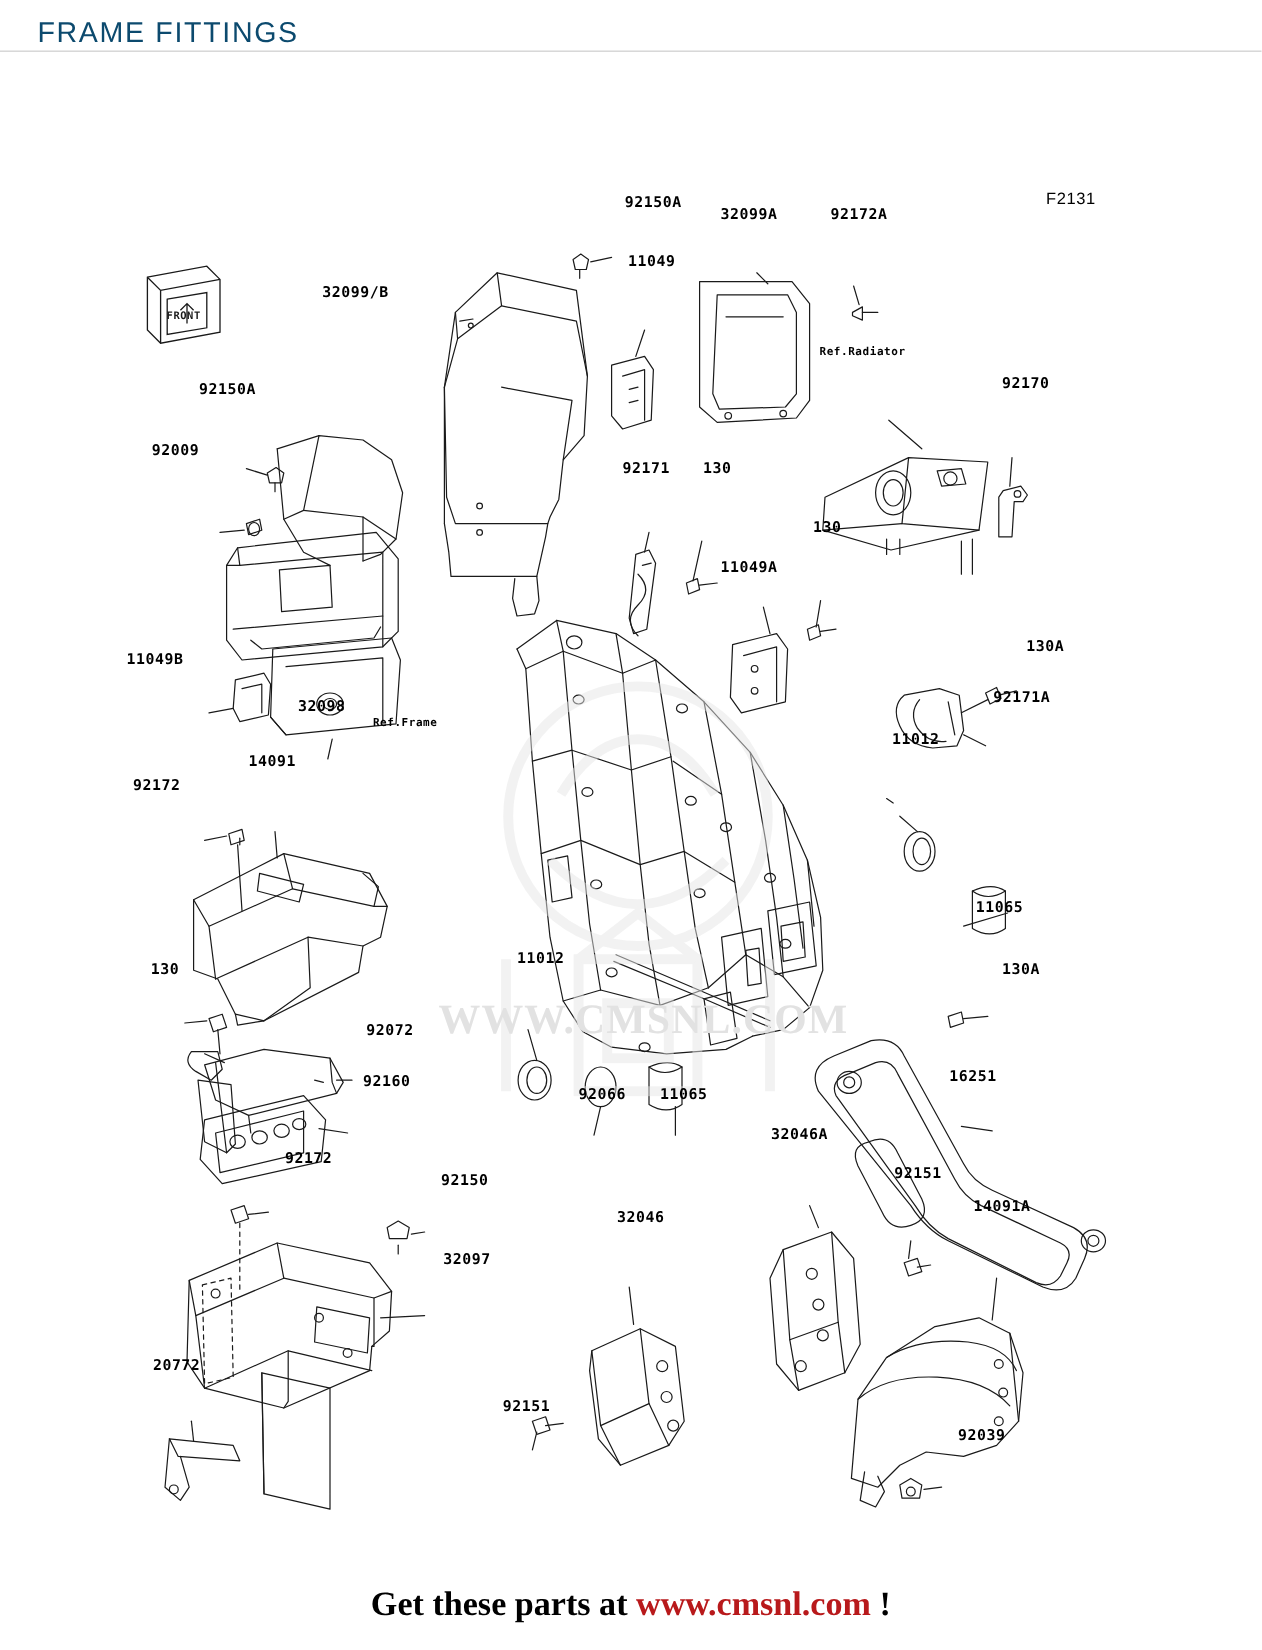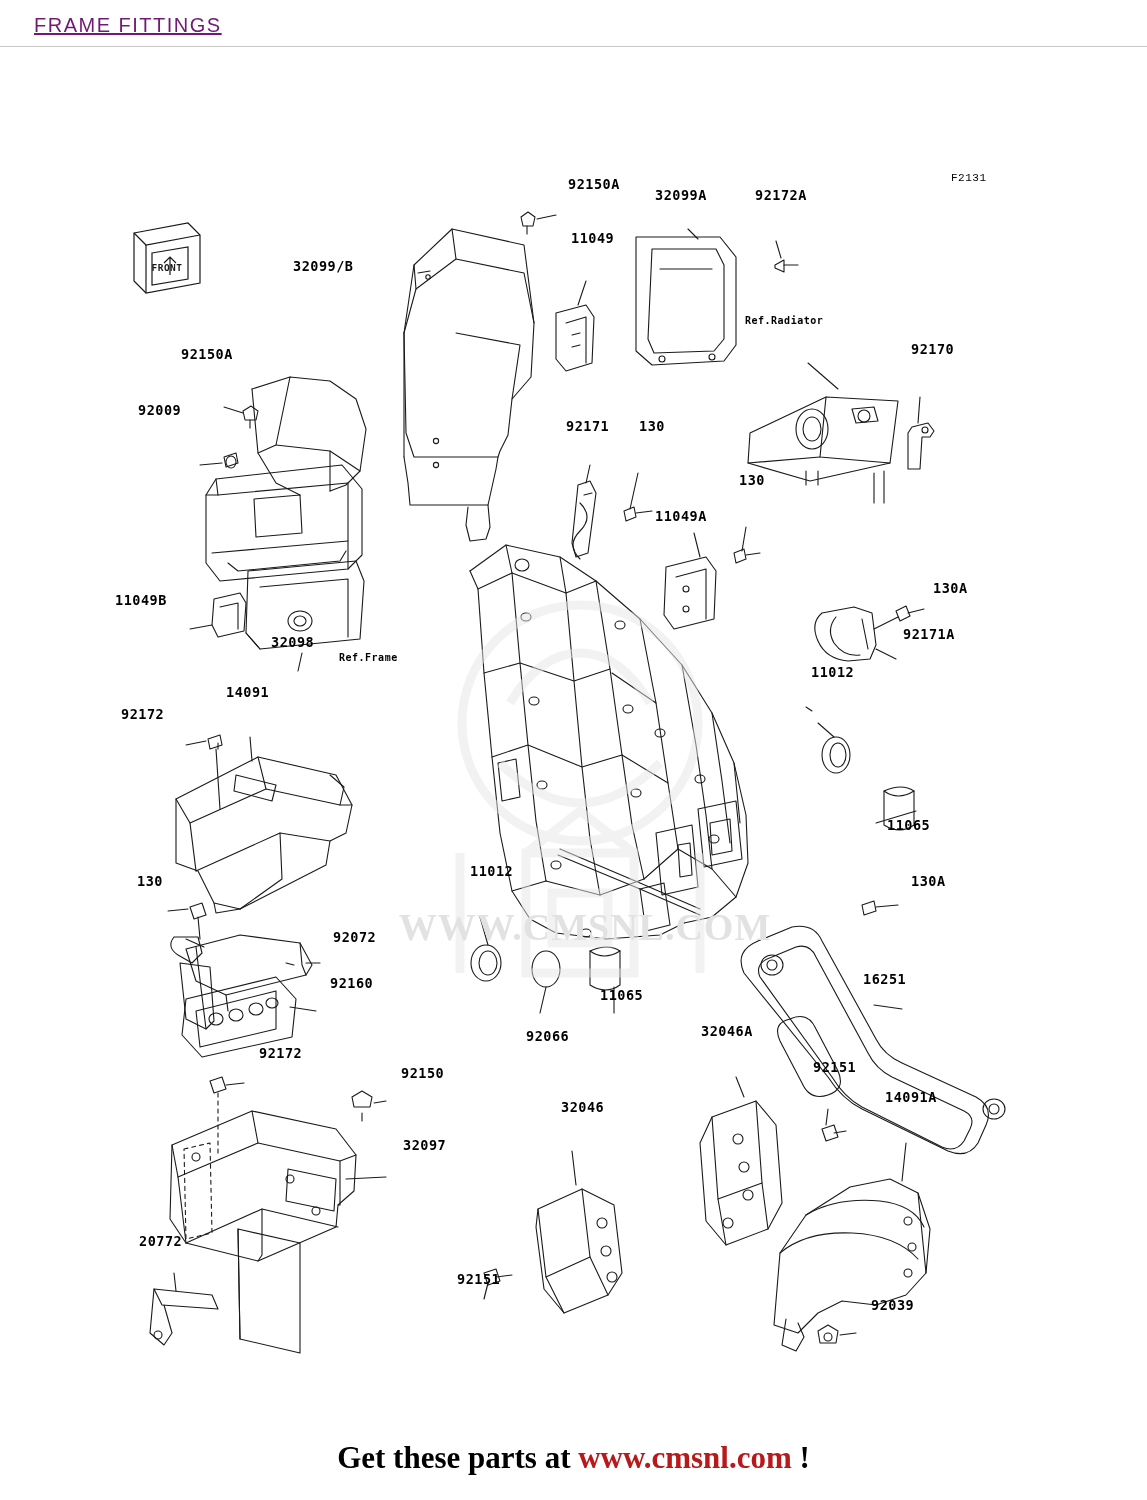--- a/index.html
+++ b/index.html
@@ -11,53 +11,52 @@
     width: 1147px; height: 1500px;
     position: relative;
     font-family: "Liberation Sans", sans-serif;
     color: #000;
     overflow: hidden;
   }
   
   #page-title {
     position: absolute;
     left: 34px; top: 14px;
-    font-size: 20px;
+    font-size: 26px;
     letter-spacing: 1.5px;
     font-weight: 400;
-    color: #701a75;
-    text-decoration: underline;
+    color: #0c4a6e;
   }
   #title-rule {
     position: absolute;
     left: 0; top: 46px;
     width: 1147px; height: 1px;
     background: #c8c8c8;
   }
   
   #diagram {
     position: absolute;
-    left: 0; top: 33px;
+    left: 0; top: 52px;
     width: 923px; height: 1390px;
   }
   #diagram svg { display: block; }
 
   
   .lbl {
     position: absolute;
     font-family: "DejaVu Sans Mono", monospace;
     font-size: 13.5px;
     font-weight: 700;
     letter-spacing: 0.5px;
     white-space: nowrap;
     color: #000;
   }
   .lbl.code {
-    font-family: Liberation Mono, monospace;
-    font-size: 11px;
+    font-family: Liberation Sans, sans-serif;
+    font-size: 15px;
     font-weight: 400;
     letter-spacing: 0.5px;
   }
   .lbl.ref {
     font-family: "DejaVu Sans Mono", monospace;
     font-size: 10px;
     font-weight: 700;
   }
   
   #front-badge {
@@ -460,21 +459,21 @@
 <div class="lbl" style="left:811px; top:664px;">11012</div>
 <div class="lbl" style="left:226px; top:684px;">14091</div>
 <div class="lbl" style="left:121px; top:706px;">92172</div>
 <div class="lbl" style="left:887px; top:817px;">11065</div>
 <div class="lbl" style="left:137px; top:873px;">130</div>
 <div class="lbl" style="left:470px; top:863px;">11012</div>
 <div class="lbl" style="left:911px; top:873px;">130A</div>
 <div class="lbl" style="left:333px; top:929px;">92072</div>
 <div class="lbl" style="left:863px; top:971px;">16251</div>
 <div class="lbl" style="left:330px; top:975px;">92160</div>
-<div class="lbl" style="left:526px; top:1028px;">92066</div>
+<div class="lbl" style="left:526px; top:987px;">92066</div>
 <div class="lbl" style="left:600px; top:987px;">11065</div>
 <div class="lbl" style="left:701px; top:1023px;">32046A</div>
 <div class="lbl" style="left:259px; top:1045px;">92172</div>
 <div class="lbl" style="left:813px; top:1059px;">92151</div>
 <div class="lbl" style="left:401px; top:1065px;">92150</div>
 <div class="lbl" style="left:885px; top:1089px;">14091A</div>
 <div class="lbl" style="left:561px; top:1099px;">32046</div>
 <div class="lbl" style="left:403px; top:1137px;">32097</div>
 <div class="lbl" style="left:139px; top:1233px;">20772</div>
 <div class="lbl" style="left:457px; top:1271px;">92151</div>

